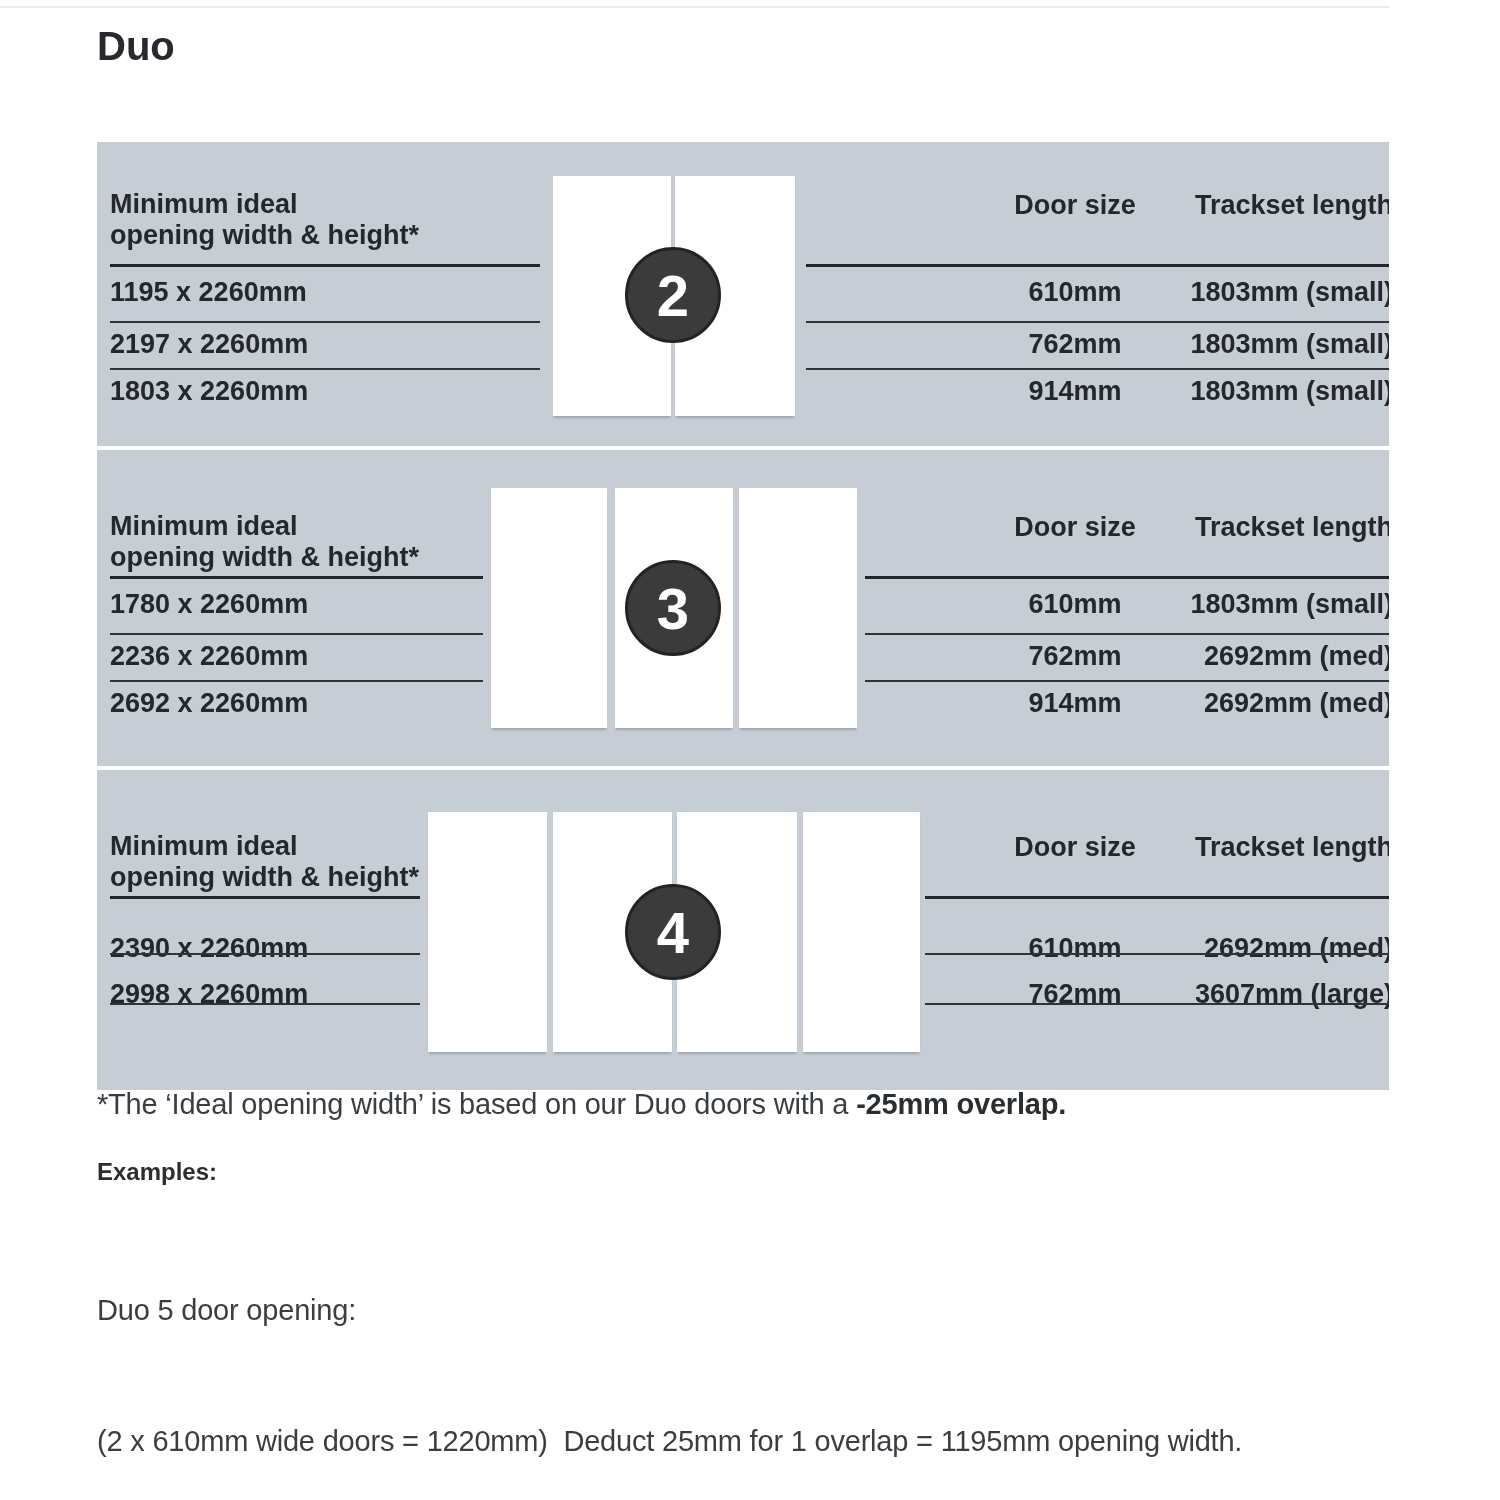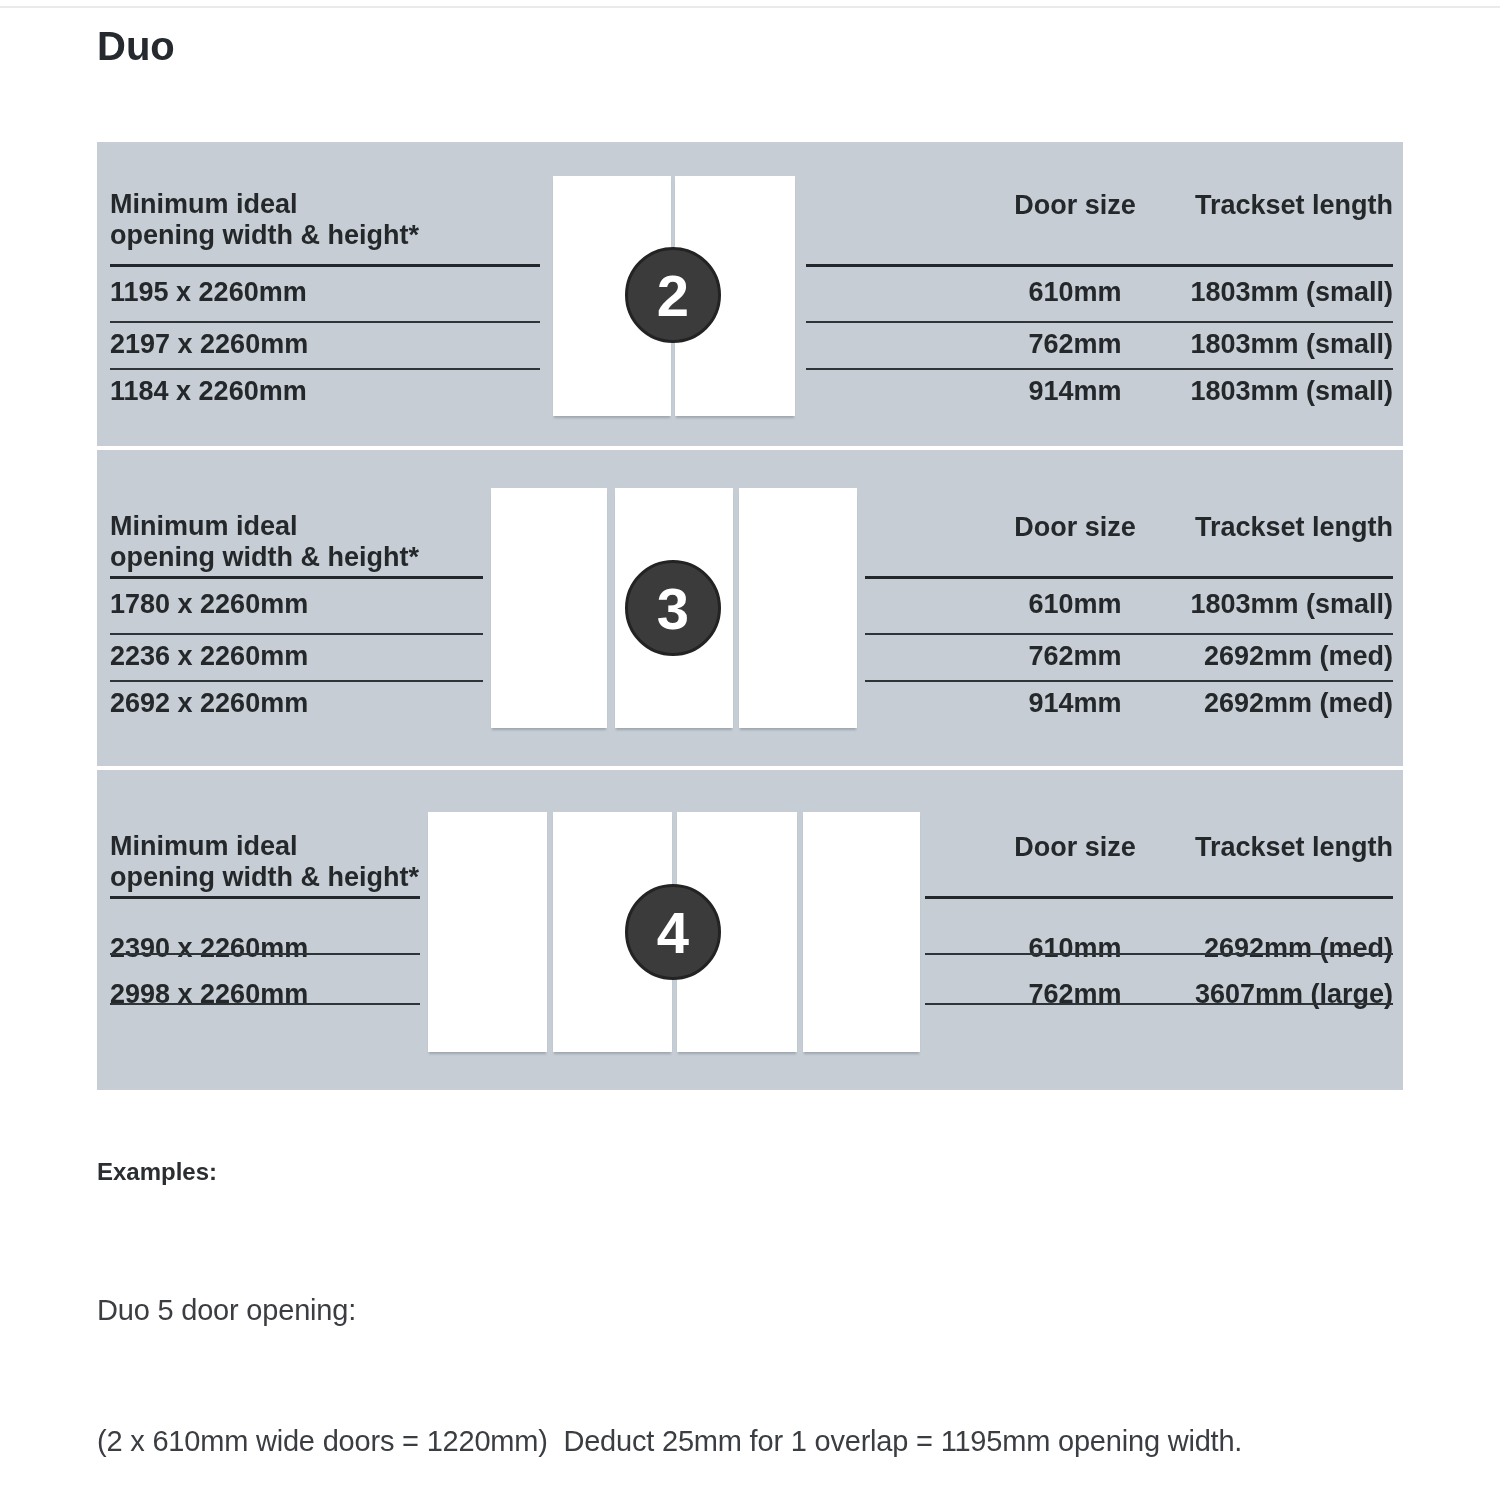--- a/index.html
+++ b/index.html
@@ -1,16 +1,16 @@
 <!DOCTYPE html>
 <html><head>
 <meta charset="utf-8">
 <style>
   html,body{margin:0;padding:0;background:#ffffff;}
-  .page{position:relative;width:1500px;height:1500px;background:#ffffff;overflow:hidden;
+  .page{position:relative;width:1389px;height:1500px;background:#ffffff;overflow:hidden;
         font-family:"Liberation Sans","DejaVu Sans",sans-serif;}
   .abs{position:absolute;}
   .hairline{position:absolute;top:6px;left:0;width:100%;height:2px;background:#eaeaea;}
 
   .title{position:absolute;left:97px;top:24px;margin:0;font-size:40px;font-weight:bold;color:#26292d;}
 
   .panel{position:absolute;left:97px;top:94px;width:1306px;height:948px;background:#c6cdd4;margin-top:48px;}
 
   .divider{left:0;right:0;height:4px;background:#ffffff;}
   .dv1{top:304px}.dv2{top:624px}
@@ -92,21 +92,21 @@
 
     <div class="abs lh lh1">
       <div>Minimum ideal</div>
       <div>opening width &amp; height*</div>
     </div>
     <div class="abs tl tl-l1"></div>
     <div class="abs lrow t1a">1195 x 2260mm</div>
     <div class="abs sep sep-l1a"></div>
     <div class="abs lrow t1b">2197 x 2260mm</div>
     <div class="abs sep sep-l1b"></div>
-    <div class="abs lrow t1c">1184 x 2260mm</div>
+    <div class="abs lrow t1c">1803 x 2260mm</div>
 
     <div class="abs door d1a"></div>
     <div class="abs door d1b"></div>
     <div class="abs badge b1">2</div>
 
     <div class="abs rrow1 rh th1">
       <span class="cd">Door size</span>
       <span class="ct">Trackset length</span>
     </div>
     <div class="abs tl tl-r1"></div>
@@ -192,20 +192,21 @@
     </div>
     <div class="abs sep sep-r3a"></div>
     <div class="abs rrow3 rv t3b">
       <span class="cd">762mm</span>
       <span class="ct">3607mm (large)</span>
     </div>
     <div class="abs sep sep-r3b"></div>
 
   </div>
 
+  <p class="footnote"><span>*The ‘Ideal opening width’ is based on our Duo doors with a </span><strong>-25mm overlap.</strong></p>
 
   <div class="ex-head">Examples:</div>
   <div class="examples">
     <div>Duo 5 door opening:</div>
     <div>(2 x 610mm wide doors = 1220mm)  Deduct 25mm for 1 overlap = 1195mm opening width.</div>
     
     
     
     
   </div>

